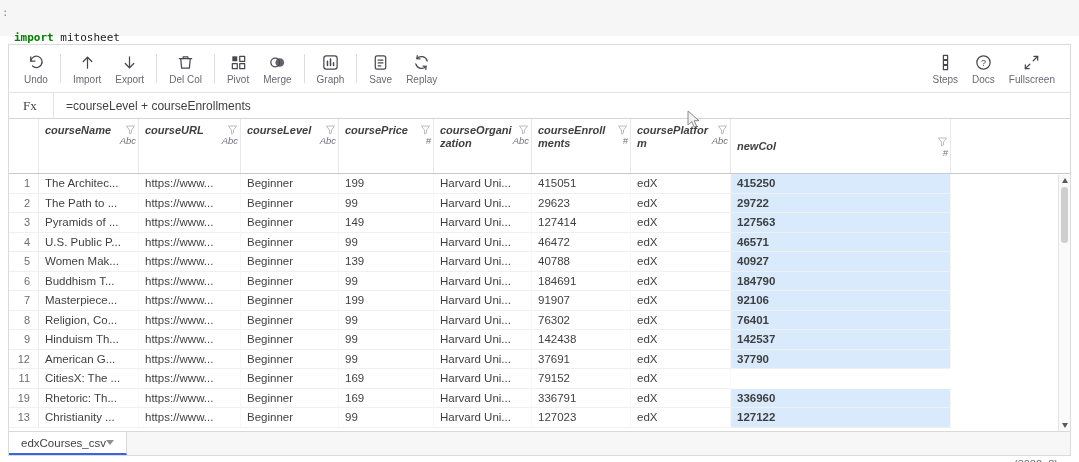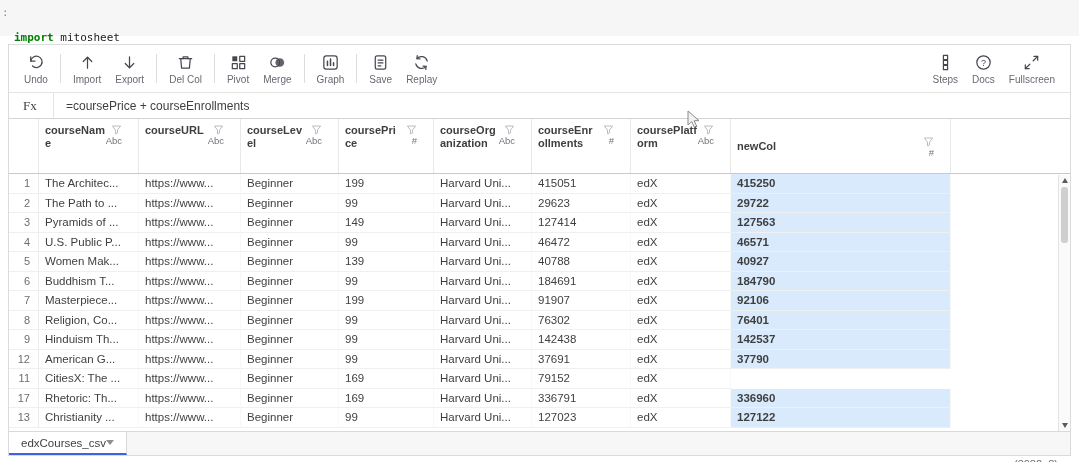--- a/index.html
+++ b/index.html
@@ -38,22 +38,22 @@
     display:flex;align-items:center;background:#fff;}
   .fx-label{width:44px;padding-left:14px;box-sizing:border-box;font-family:"Liberation Serif",serif;
     font-size:13px;color:#3f3f3f;}
   .fx-sep{width:1px;height:100%;background:#e4e4e4;}
   .formula-text{padding-left:12px;font-size:12px;color:#3f3f3f;white-space:pre;}
 
   
   .grid{flex:1;position:relative;overflow:hidden;background:#fff;}
   .g-row{display:grid;grid-template-columns:30px 100px 102px 98px 95px 98px 99px 100px 220px minmax(0,1fr);}
   .header-row{height:55px;border-bottom:1px solid #c9c9c9;box-sizing:border-box;}
-  .h-cell{border-right:1px solid #e8e8e8;padding:5px 16px 4px 6px;display:flex;box-sizing:border-box;
-    overflow:hidden;background:#fff;cursor:pointer;}
+  .h-cell{border-right:1px solid #e8e8e8;padding:5px 2px 4px 6px;display:flex;box-sizing:border-box;
+    overflow:hidden;background:#fff;cursor:pointer;font-style:italic;}
   .h-cell.fill-cell{border-right:none;cursor:default;}
   .h-name{flex:1;font-size:11px;font-weight:700;color:#3f3f3f;word-break:break-all;line-height:13px;}
   .h-right{width:16px;display:flex;flex-direction:column;align-items:flex-end;flex:none;}
   .h-filter{display:flex;}
   .h-type{font-size:9.5px;color:#76727d;}
   .h-cell.single{align-items:center;}
 
   .d-row .cell{font-size:11.5px;color:#3f3f3f;line-height:19.5px;height:19.5px;padding:0 6px;
     box-sizing:border-box;white-space:nowrap;overflow:hidden;border-bottom:1px solid #f0f0f0;
     border-right:1px solid #f8f8f8;cursor:cell;}
@@ -239,21 +239,21 @@
             </svg>
         </span>
         <span class="tb-label">Fullscreen</span>
       </div>
     </div>
   </div>
 
   <div class="formula-bar">
     <div class="fx-label">Fx</div>
     <div class="fx-sep"></div>
-    <div class="formula-text">=coursePrice + courseEnrollments</div>
+    <div class="formula-text">=courseLevel + courseEnrollments</div>
   </div>
 
   <div class="grid">
     <div class="g-row header-row" id="header-row">
         <div class="h-cell"></div>
         <div class="h-cell">
           <span class="h-name">courseName</span>
           <span class="h-right">
             <span class="h-filter">
               <svg viewBox="0 0 12 12" width="11" height="11">
@@ -468,21 +468,21 @@
           <div class="cell">CitiesX: The ...</div>
           <div class="cell">https://www...</div>
           <div class="cell">Beginner</div>
           <div class="cell">169</div>
           <div class="cell">Harvard Uni...</div>
           <div class="cell">79152</div>
           <div class="cell">edX</div>
           <div class="cell fill-cell"></div>
         </div>
         <div class="g-row d-row">
-          <div class="cell idx-cell">17</div>
+          <div class="cell idx-cell">19</div>
           <div class="cell">Rhetoric: Th...</div>
           <div class="cell">https://www...</div>
           <div class="cell">Beginner</div>
           <div class="cell">169</div>
           <div class="cell">Harvard Uni...</div>
           <div class="cell">336791</div>
           <div class="cell">edX</div>
           <div class="cell sel">336960</div>
           <div class="cell fill-cell"></div>
         </div>

